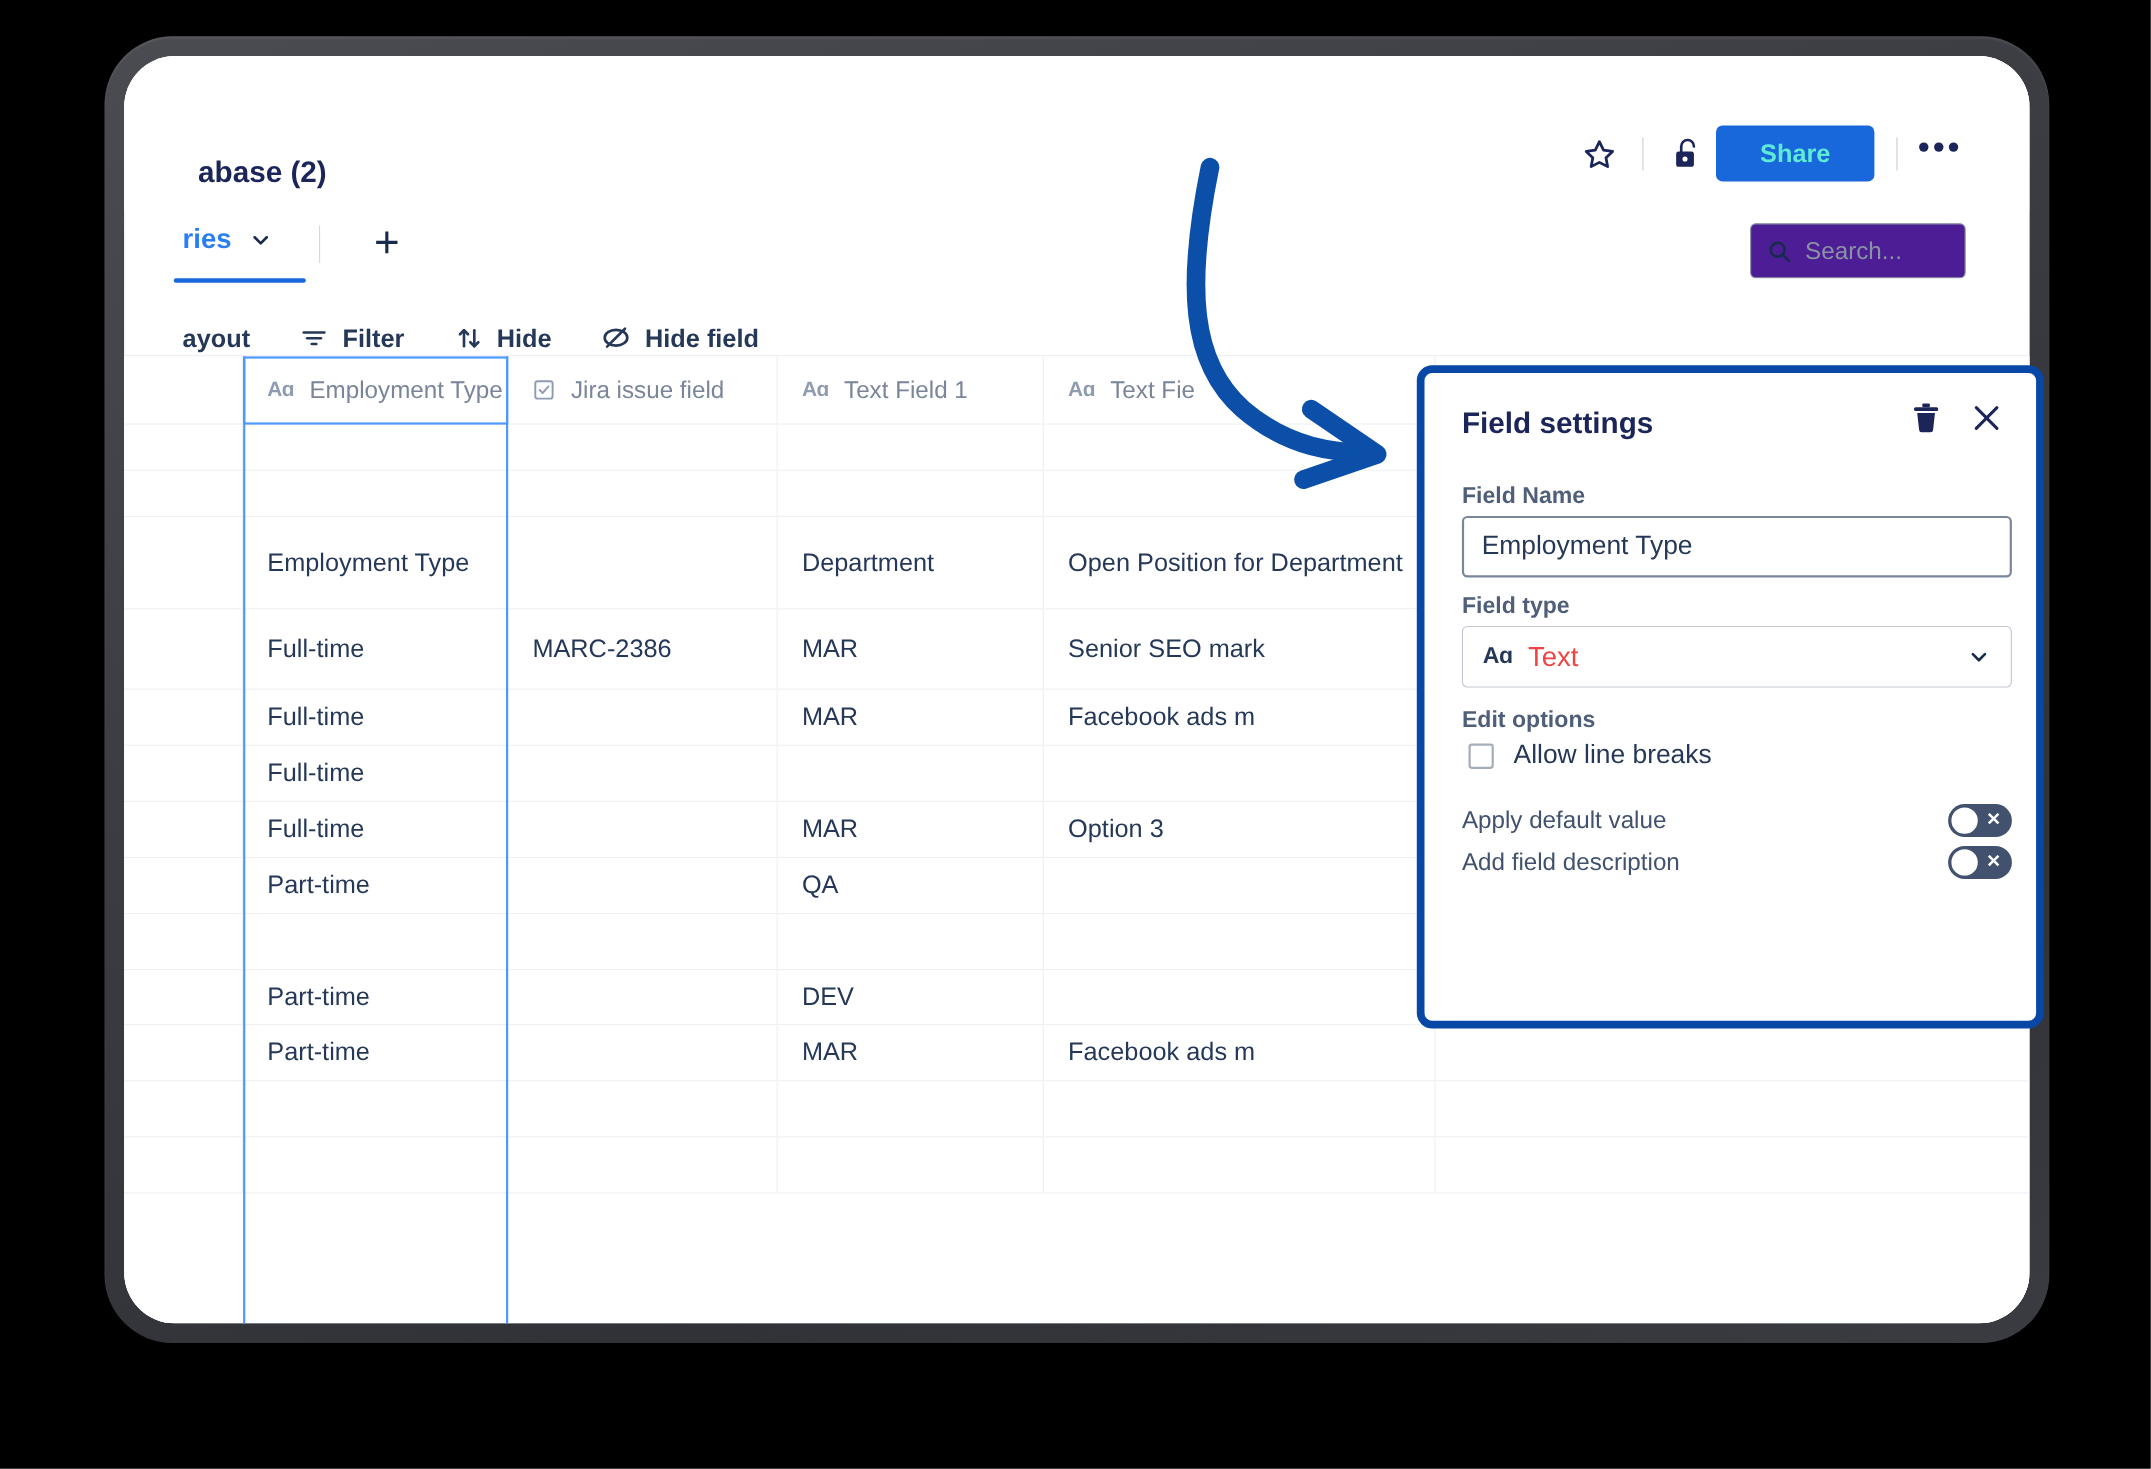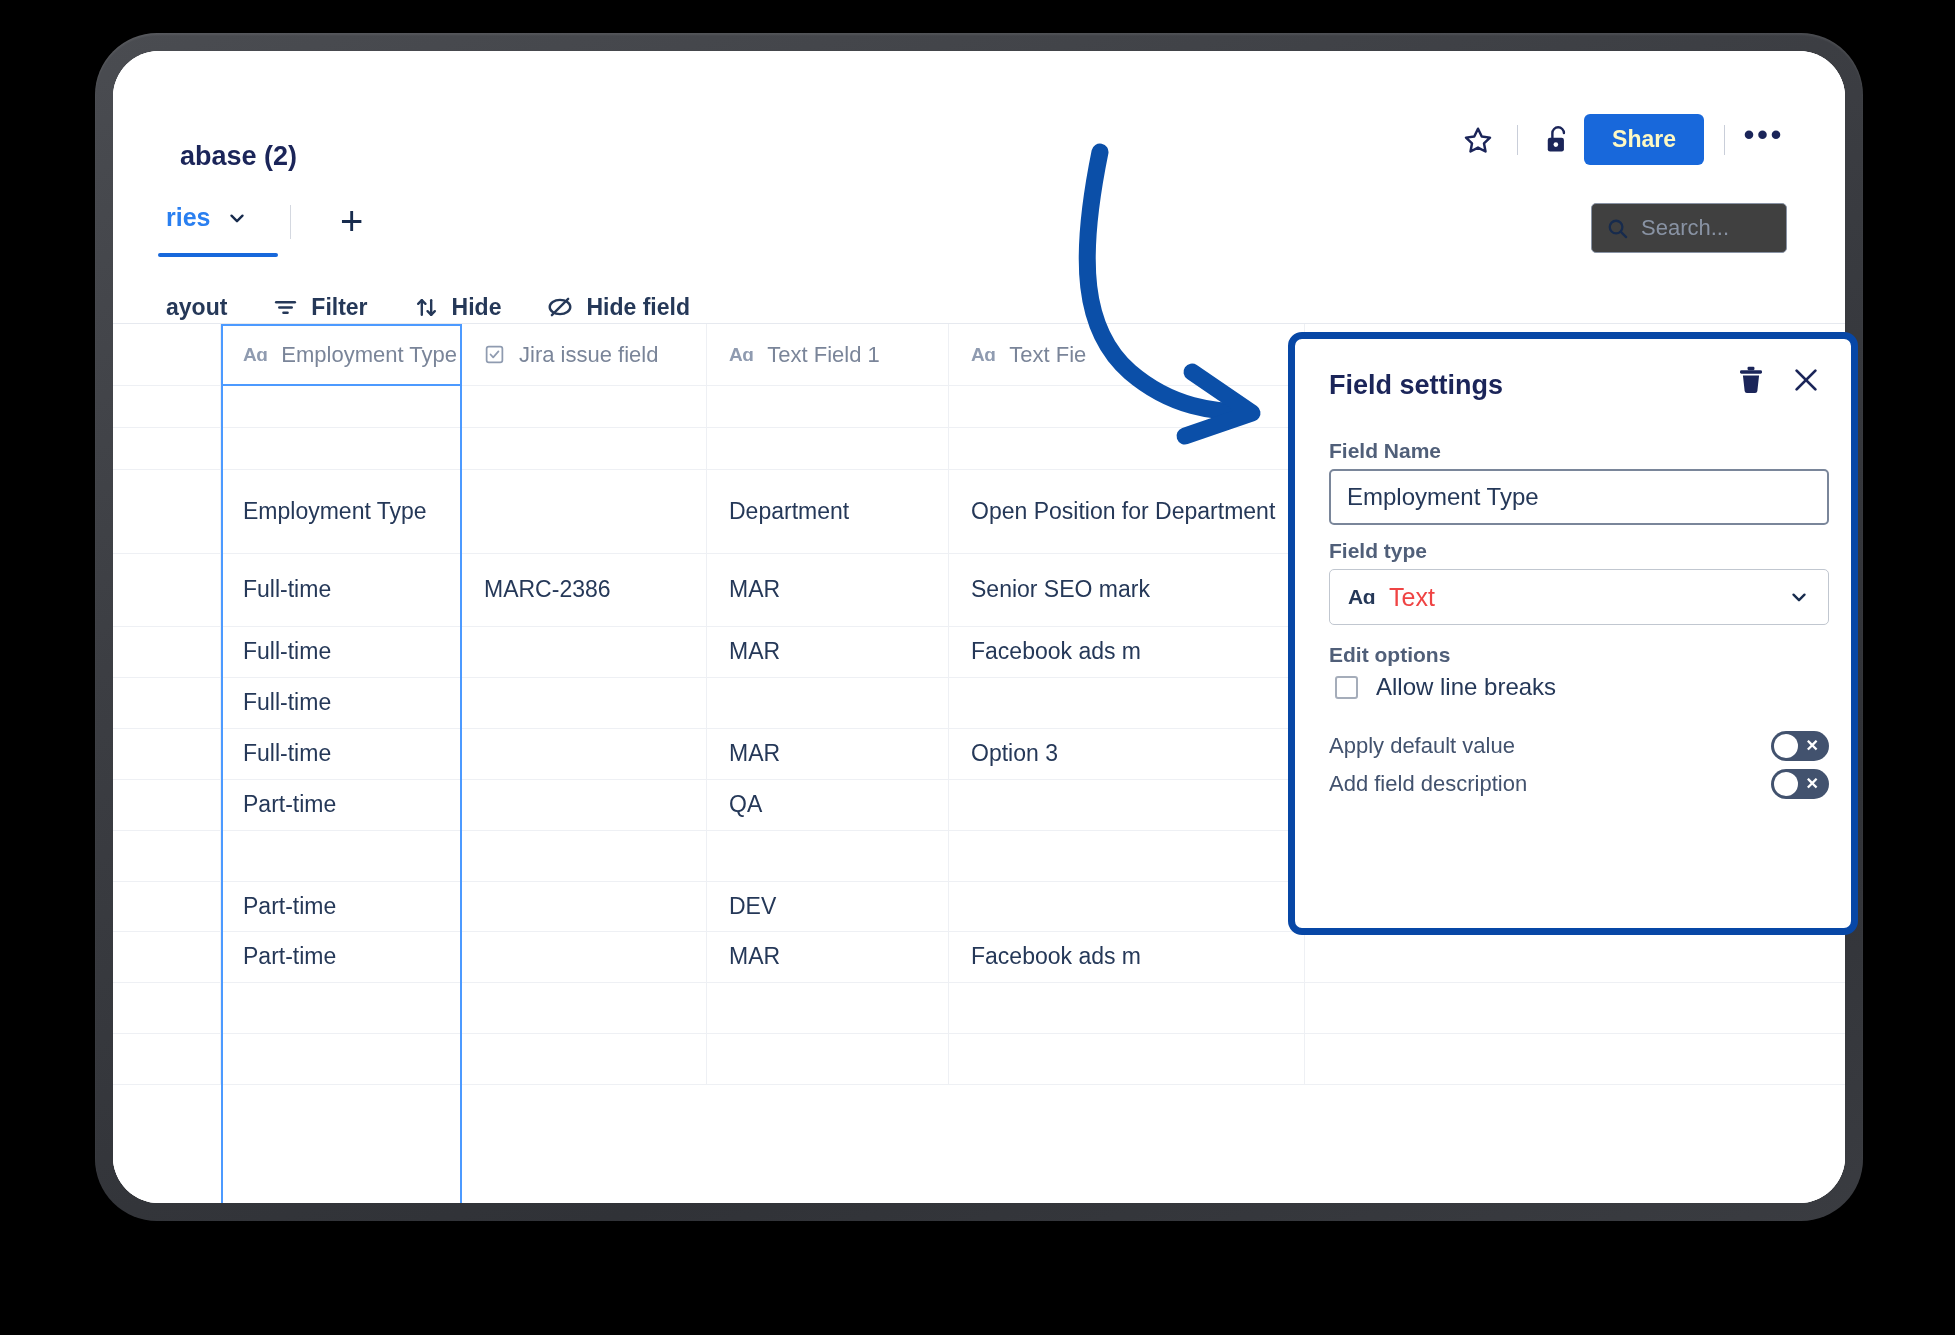--- a/index.html
+++ b/index.html
@@ -53,23 +53,23 @@
   }
   .tb-icon {
     width: 46px; height: 46px;
     display: flex; align-items: center; justify-content: center;
     color: #1b2559;
   }
   .tb-sep {
     width: 1px; height: 30px; background: #c9ced9; margin: 0 16px;
   }
   #share-button {
-    background: #1868db; color: #fef9c3;
+    background: #1868db; color: #5eead4;
     font-size: 23px; font-weight: 700;
-    padding: 12px 28px; border-radius: 6px;
+    padding: 12px 40px; border-radius: 6px;
     border: none; cursor: pointer;
     font-family: "Liberation Sans", sans-serif;
     margin: 0 4px;
     text-align: center;
   }
   #more-options {
     letter-spacing: 3px; font-size: 30px; font-weight: 700;
     color: #1b2559; line-height: 0.5; padding-bottom: 10px;
   }
 
@@ -91,21 +91,21 @@
   #add-view-button {
     position: absolute; left: 282px; top: 10px;
     font-size: 40px; color: #172b4d; font-weight: 300; line-height: 40px;
     cursor: pointer;
   }
   #search-box {
     position: absolute; right: 58px; top: 12px;
     width: 196px; height: 50px;
     border: 1.5px solid #8993a4; border-radius: 5px;
     display: flex; align-items: center; gap: 12px; padding: 0 14px;
-    background: #404040;
+    background: #4c1d95;
   }
   #search-placeholder { color: #8993a4; font-size: 22px; }
 
   
   #toolbar {
     position: absolute; left: 0; top: 206px; width: 1787px; height: 64px;
     display: flex; align-items: center; gap: 46px; padding-left: 108px;
   }
   .tool-item {
     display: flex; align-items: center; gap: 13px;

